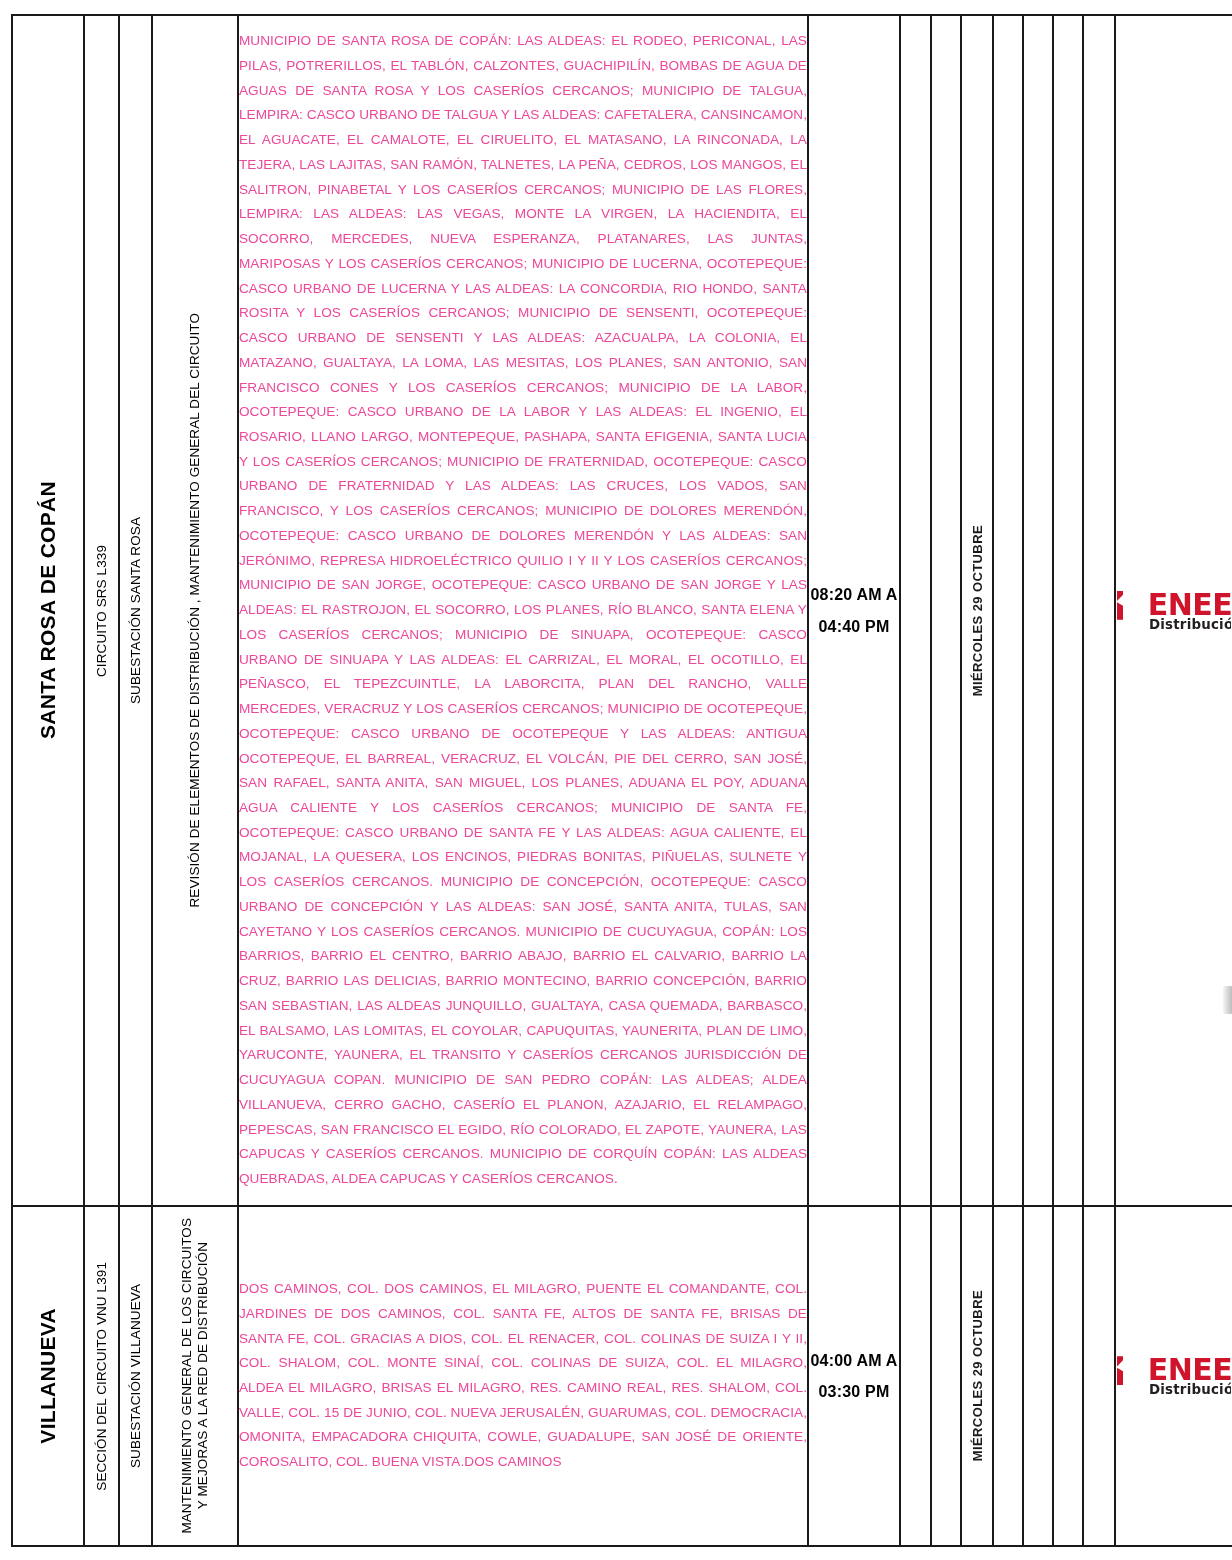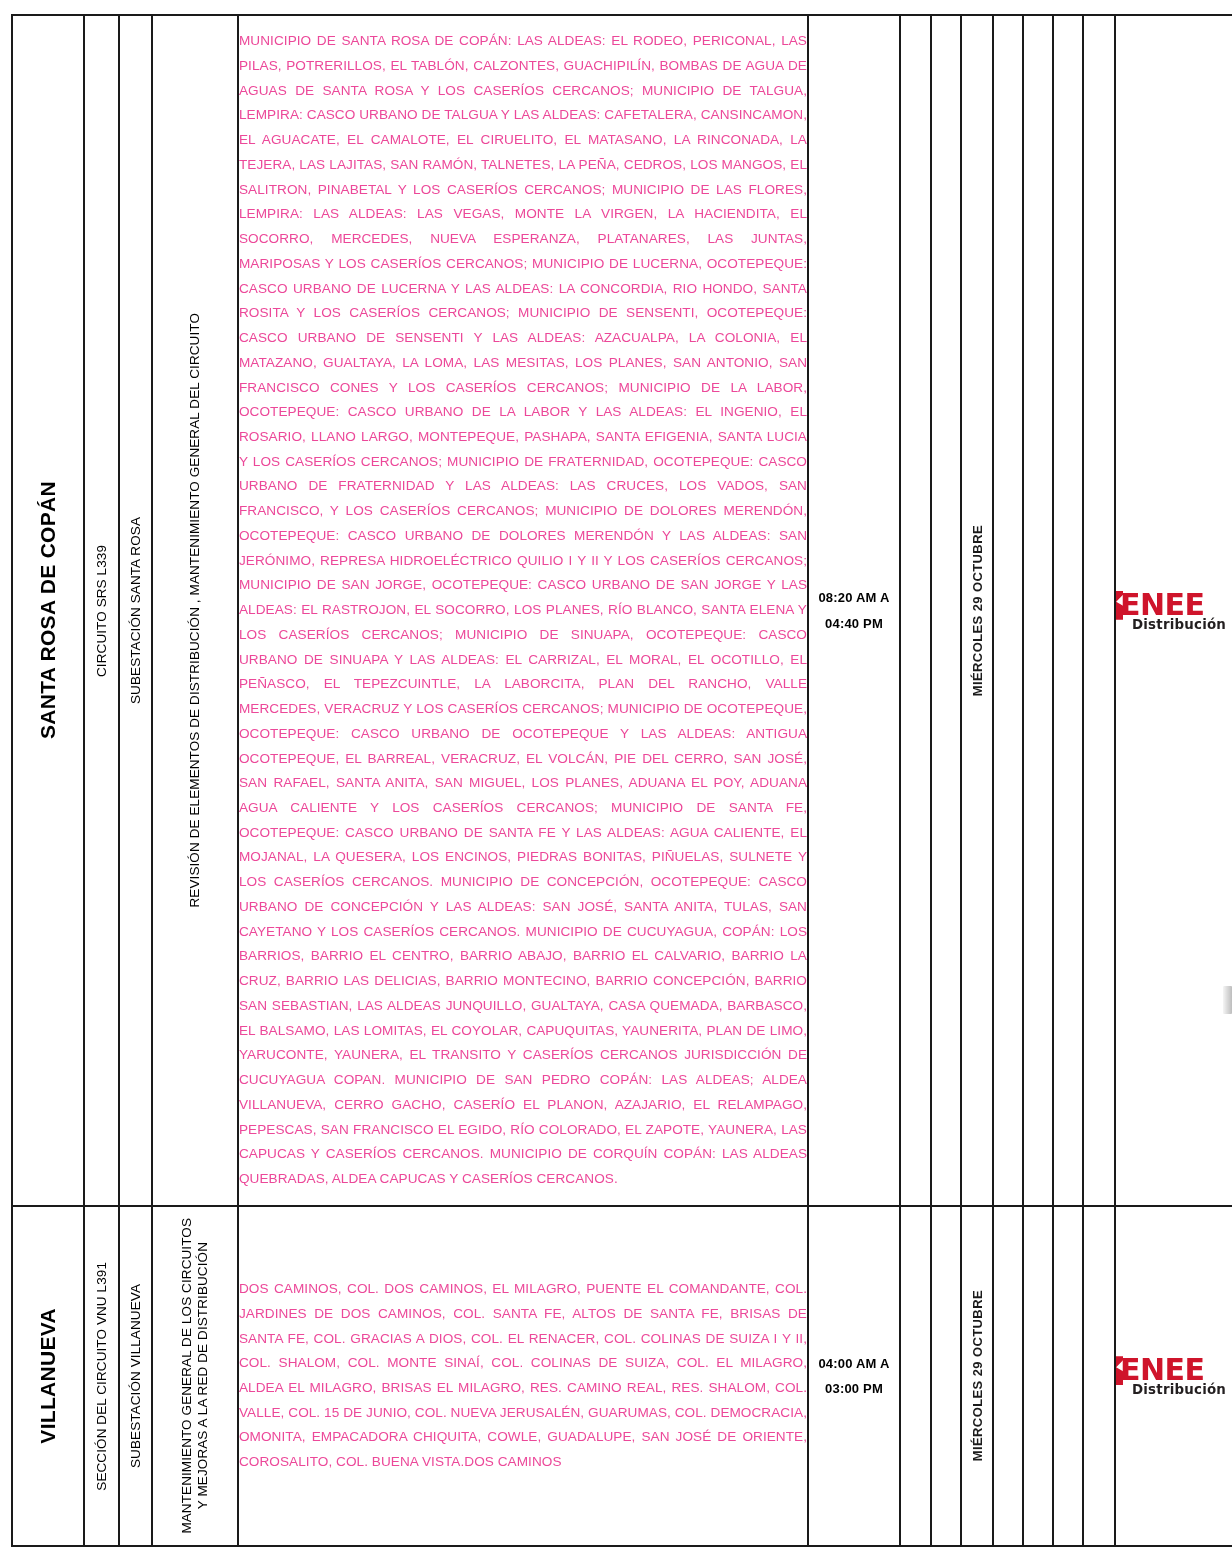--- a/index.html
+++ b/index.html
@@ -95,21 +95,21 @@
     padding: 10px 10px 10px 10px;
     vertical-align: middle;
     margin-top: 24px;
   }
 
   
   .time-cell {
     text-align: center;
   }
   .time-text {
-    font-size: 13px;
+    font-size: 16px;
     font-weight: bold;
     line-height: 1.95;
     color: #000;
     letter-spacing: 0.2px;
     text-align: center;
   }
 
   
   .day-cell {
     background: #fbbe09;
@@ -123,23 +123,24 @@
     white-space: nowrap;
     letter-spacing: 0.4px;
     color: #1b1b1b;
   }
 
   
   .blank-cell { background:#ffffff; }
 
   
   .logo-cell {
-    text-align: left;
+    text-align: center;
     overflow: hidden;
     position: relative;
+    border-radius: 11px;
   }
   .logo-wrap {
     position: relative;
     width: 150px;
     margin-left: -6px;
     line-height: 1;
   }
   .logo-mark {
     position: absolute;
     left: 2px;
@@ -287,21 +288,21 @@
             <span class="vtext vtext-work">Y MEJORAS A LA RED DE DISTRIBUCIÓN</span>
           </div>
         </td>
 
         <td class="desc-cell desc-cell-r2">
           <div class="desc-text">DOS CAMINOS, COL. DOS CAMINOS, EL MILAGRO, PUENTE EL COMANDANTE, COL. JARDINES DE DOS CAMINOS, COL. SANTA FE, ALTOS DE SANTA FE, BRISAS DE SANTA FE, COL. GRACIAS A DIOS, COL. EL RENACER, COL. COLINAS DE SUIZA I Y II, COL. SHALOM, COL. MONTE SINAÍ, COL. COLINAS DE SUIZA, COL. EL MILAGRO, ALDEA EL MILAGRO, BRISAS EL MILAGRO, RES. CAMINO REAL, RES. SHALOM, COL. VALLE, COL. 15 DE JUNIO, COL. NUEVA JERUSALÉN, GUARUMAS, COL. DEMOCRACIA, OMONITA, EMPACADORA CHIQUITA, COWLE, GUADALUPE, SAN JOSÉ DE ORIENTE, COROSALITO, COL. BUENA VISTA.DOS CAMINOS</div>
         </td>
 
         <td class="time-cell">
           <div class="time-text">04:00 AM A</div>
-          <div class="time-text">03:00 PM</div>
+          <div class="time-text">03:30 PM</div>
         </td>
 
         <td class="blank-cell"></td>
         <td class="blank-cell"></td>
 
         <td class="day-cell">
           <div class="vtext-wrap">
             <span class="day-text">MIÉRCOLES 29 OCTUBRE</span>
           </div>
         </td>

